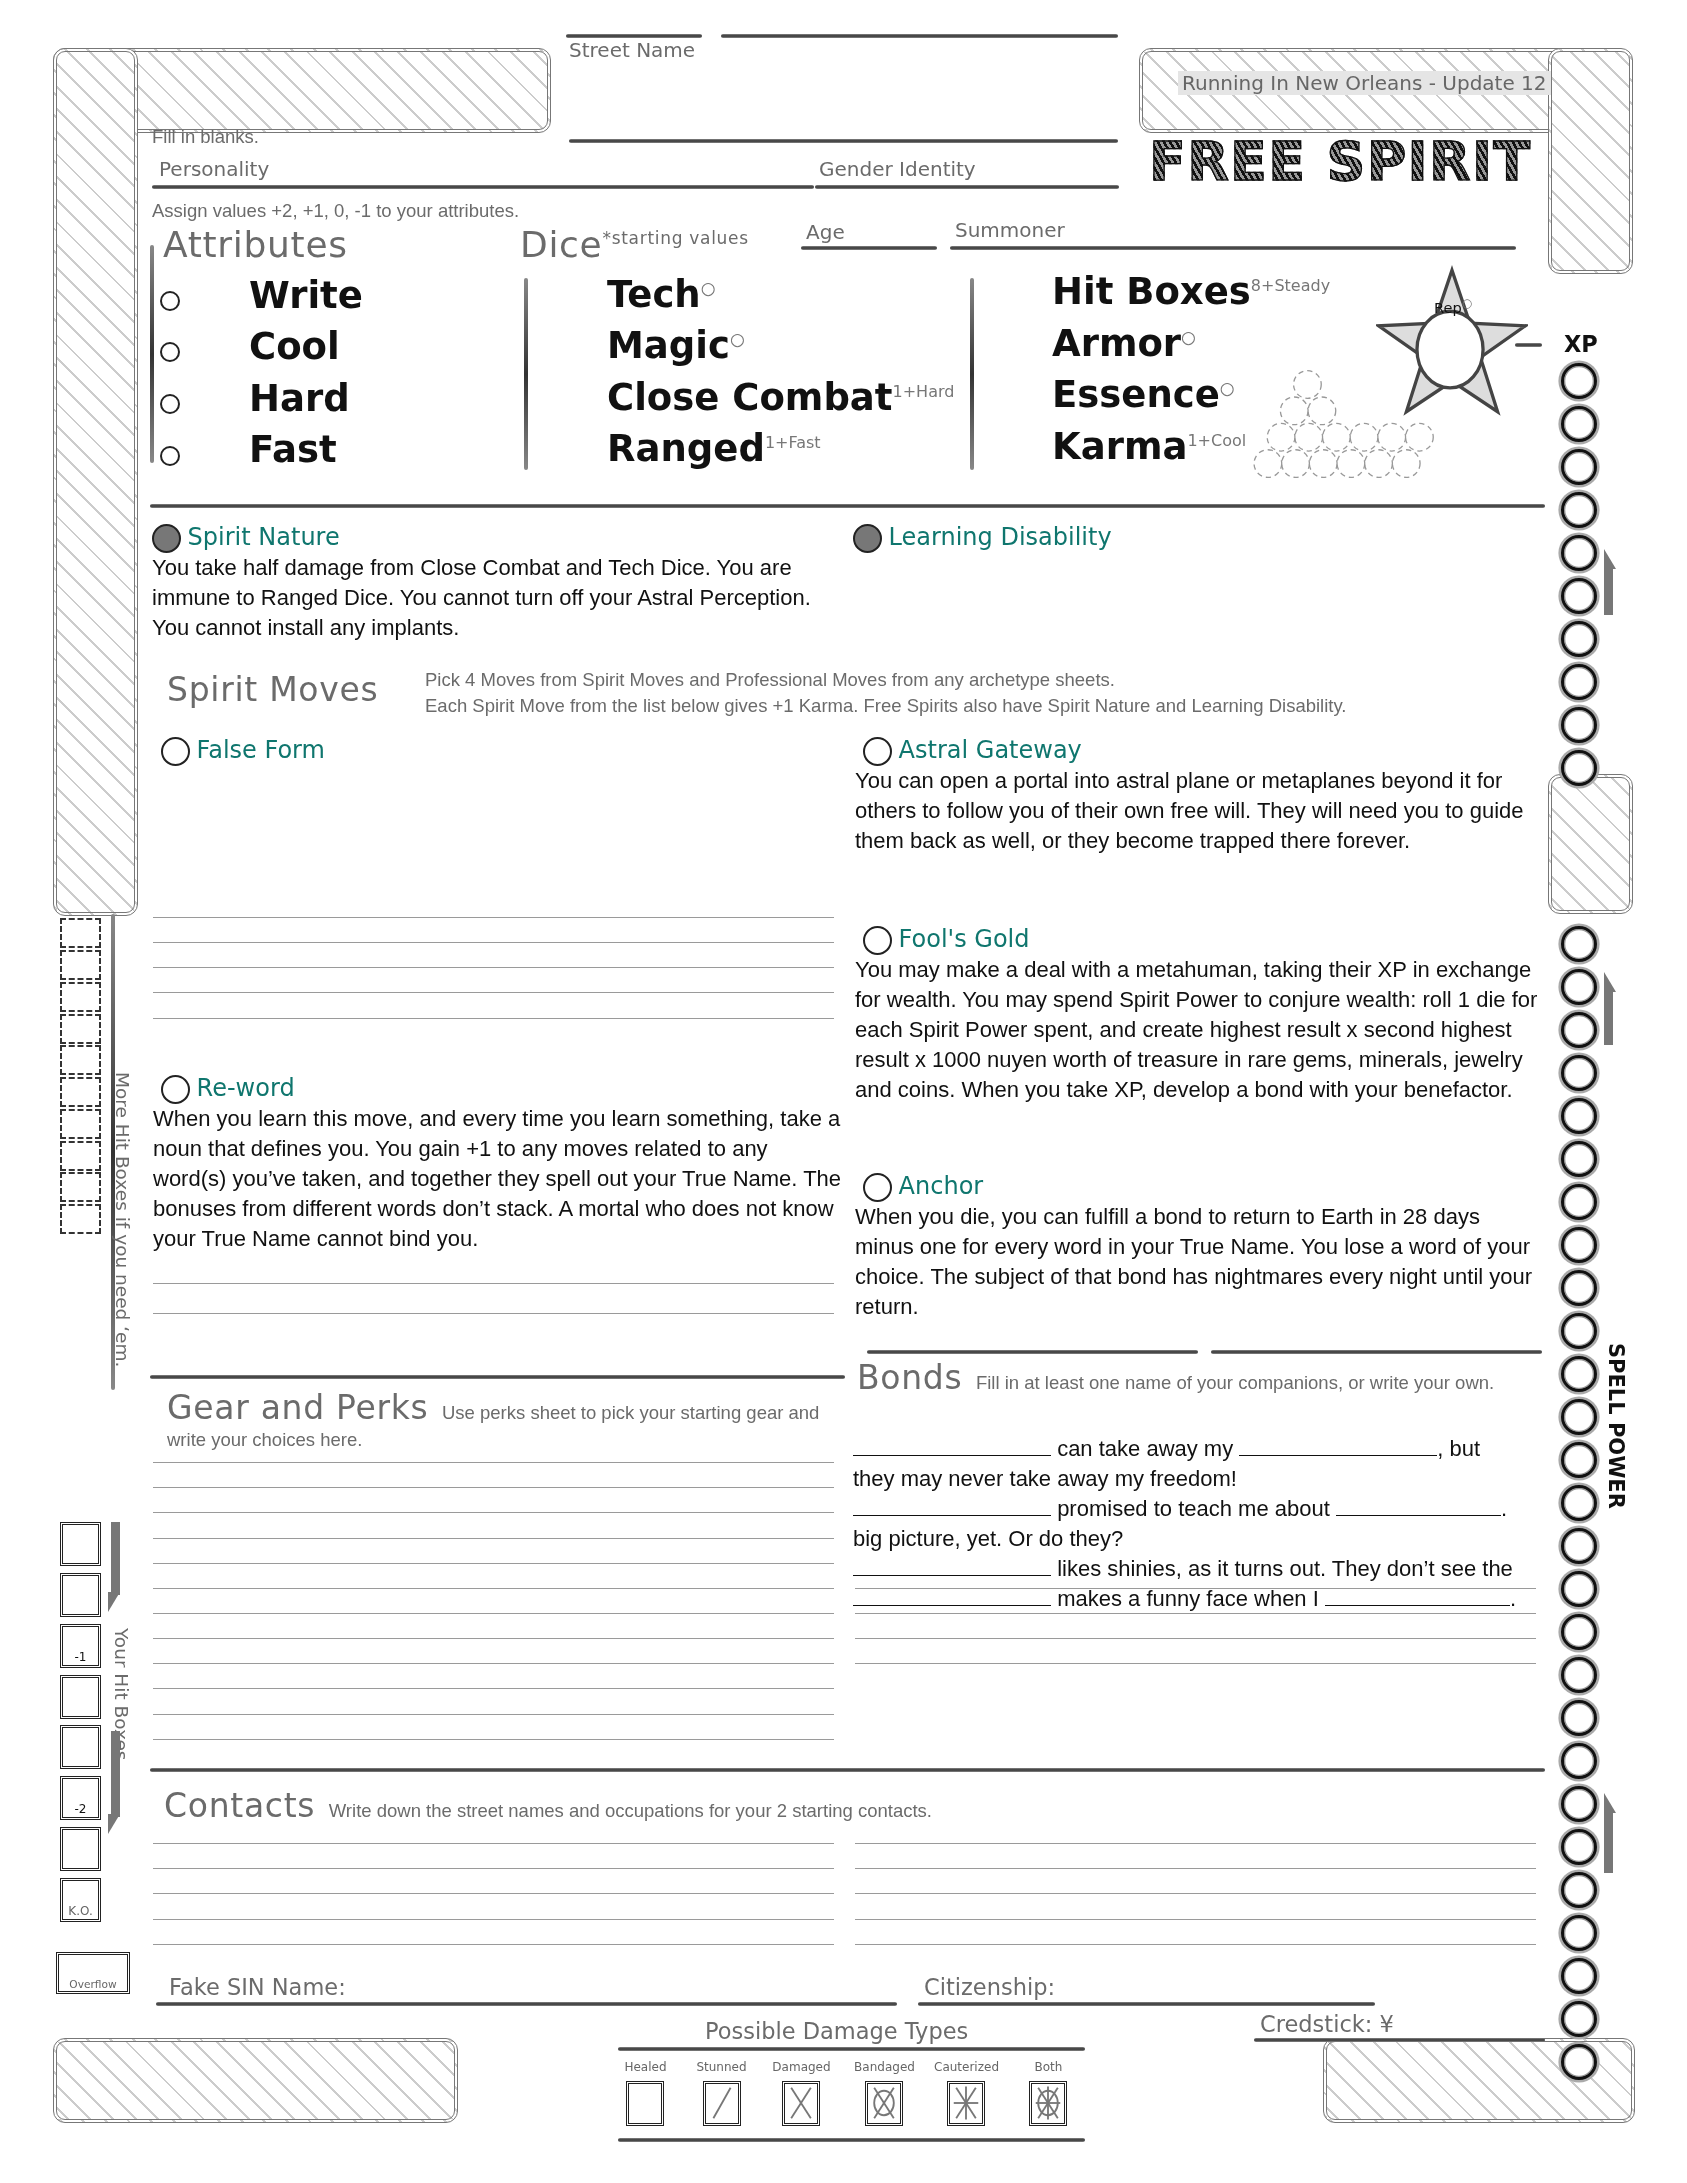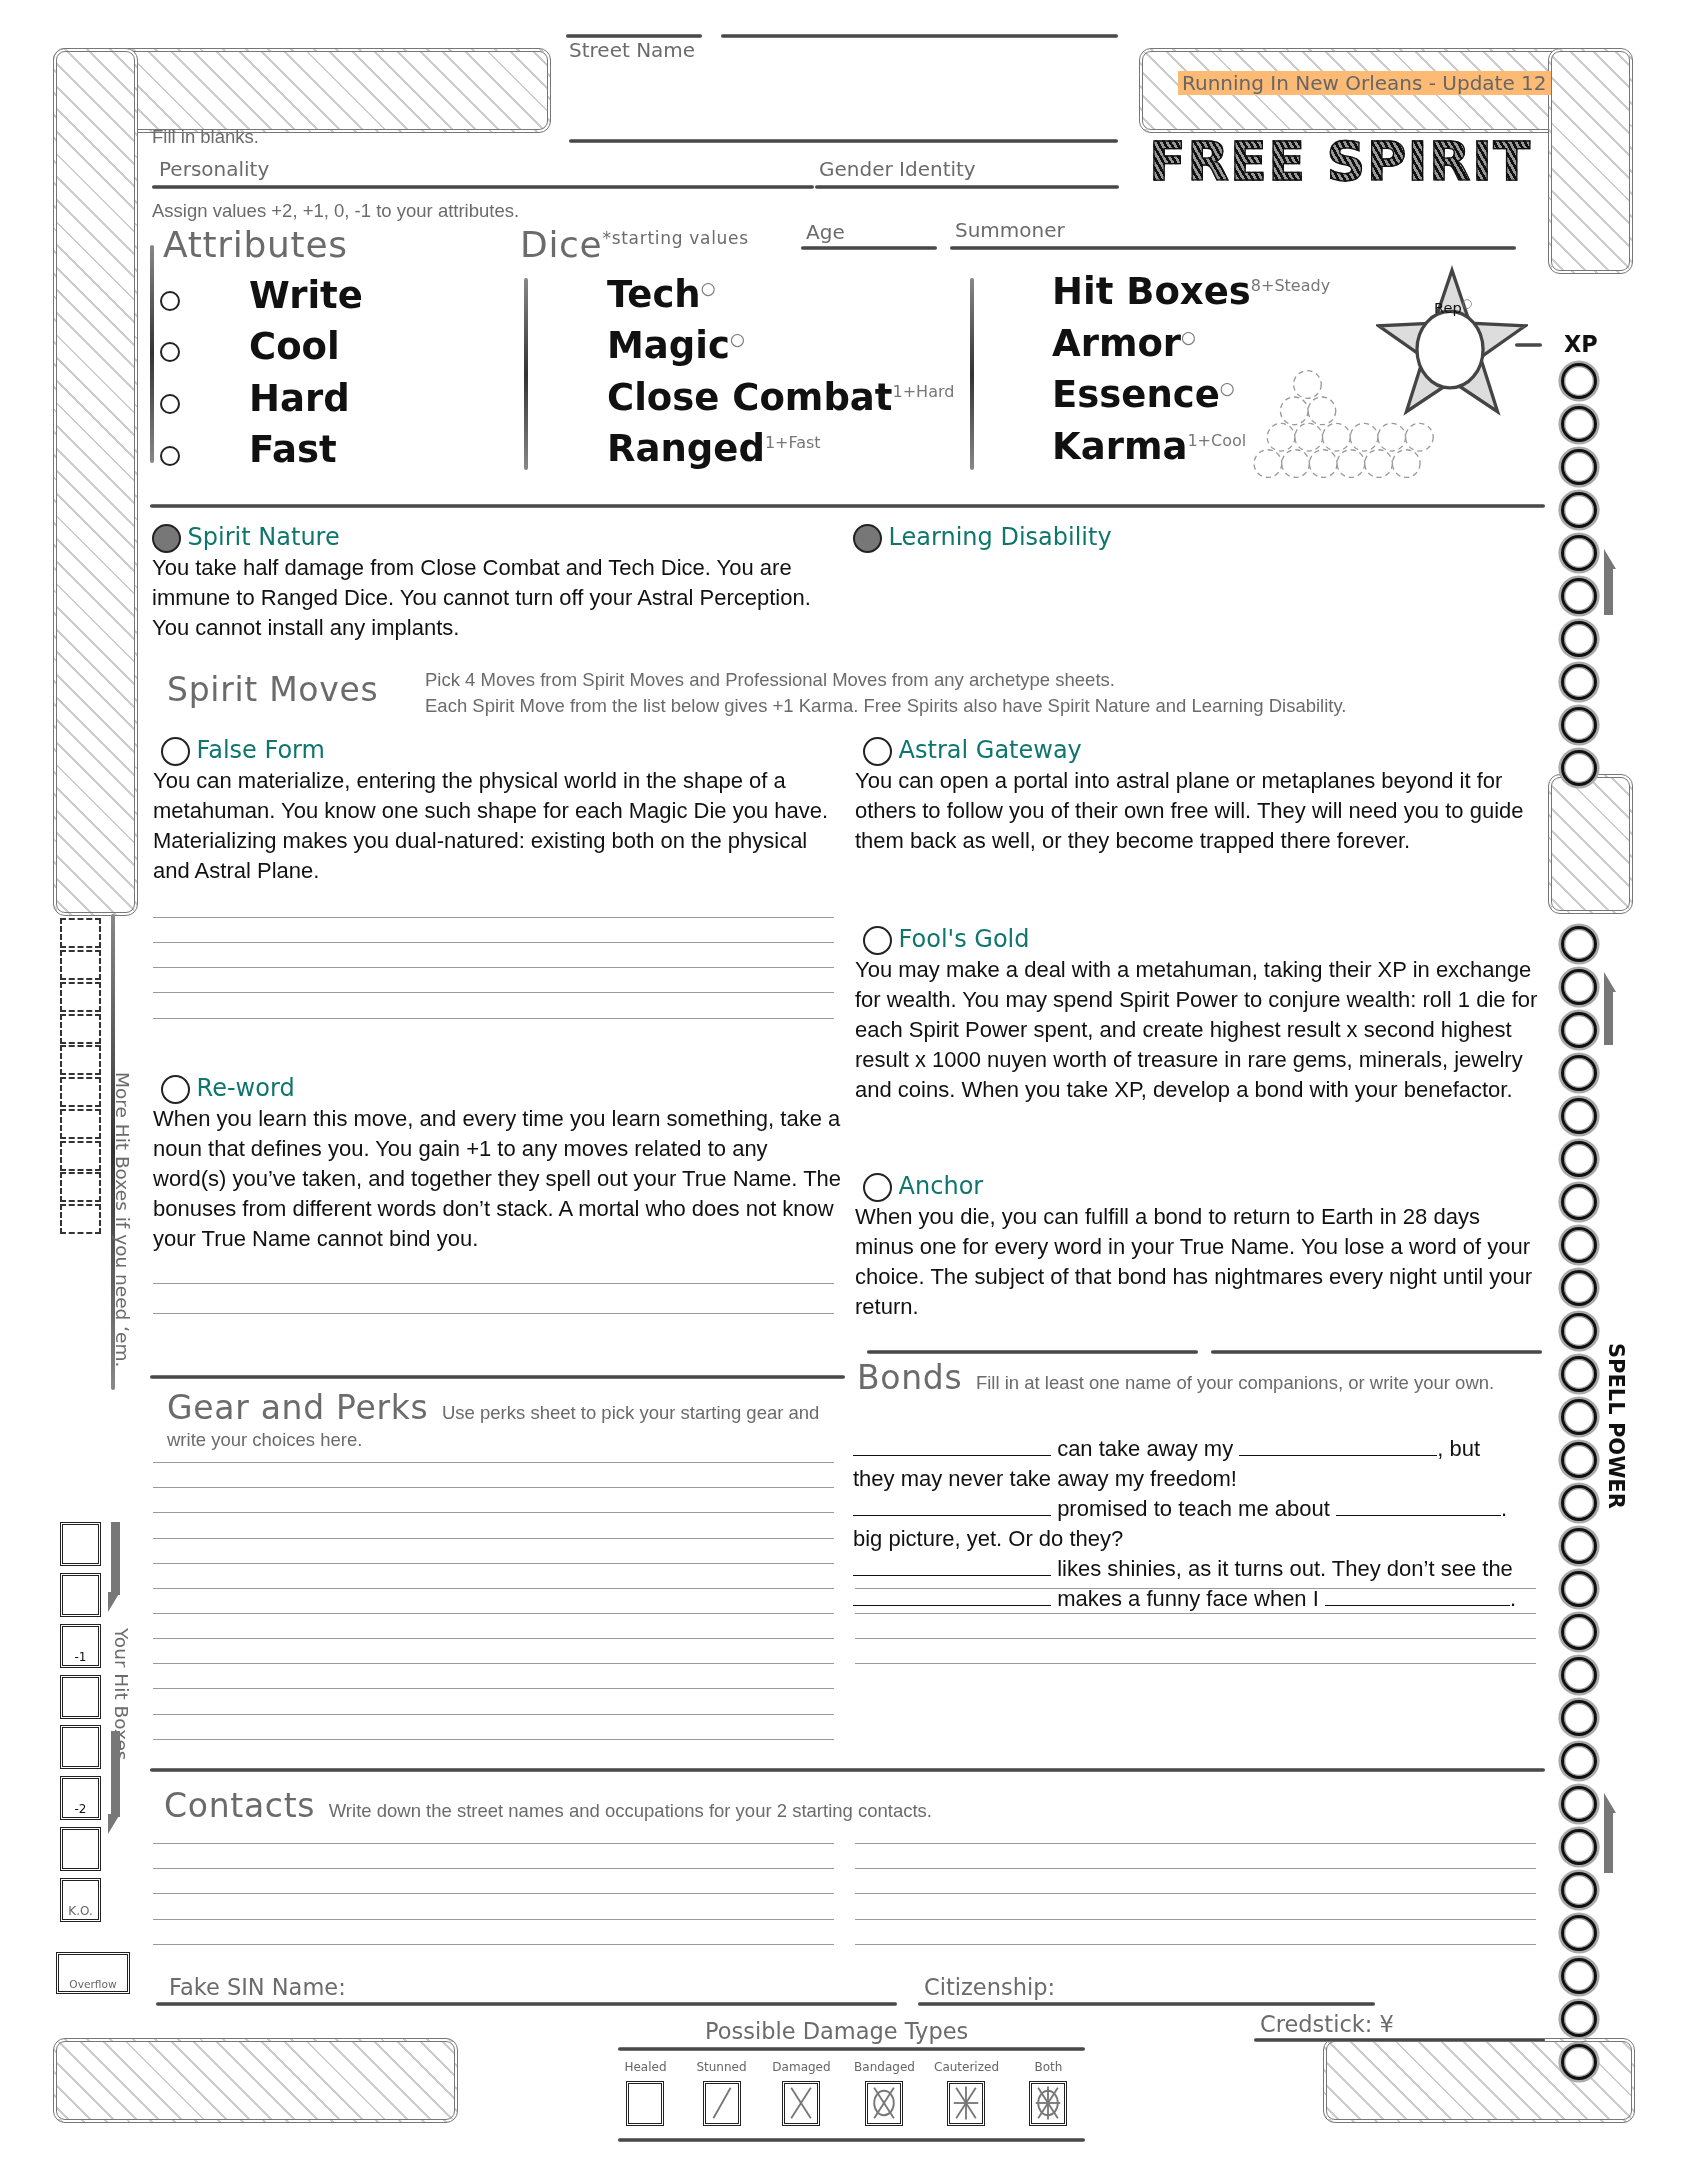--- a/index.html
+++ b/index.html
@@ -55,21 +55,21 @@
 <div class="trace" style="left:569px;top:139px;width:549px;"></div>
 
 <div class="abs small-grey" style="left:152px;top:124px;">Fill in blanks.</div>
 <div class="abs label" style="left:159px;top:157px;">Personality</div>
 <div class="abs" style="left:152px;top:152px;width:662px;height:30px;"></div>
 <div class="trace" style="left:152px;top:185px;width:662px;"></div>
 <div class="abs label" style="left:819px;top:157px;">Gender Identity</div>
 <div class="abs" style="left:815px;top:152px;width:304px;height:30px;"></div>
 <div class="trace" style="left:815px;top:185px;width:304px;"></div>
 
-<div class="abs" style="left:1178px;top:71px;font-family:'DejaVu Sans',sans-serif;font-size:20px;color:#666;background:#fdba74;padding:0 4px;">Running In New Orleans - Update 12</div>
+<div class="abs" style="left:1178px;top:71px;font-family:'DejaVu Sans',sans-serif;font-size:20px;color:#666;background:#e5e5e5;padding:0 4px;">Running In New Orleans - Update 12</div>
 <div class="abs" style="left:1149px;top:130px;font-family:'DejaVu Sans',sans-serif;font-weight:bold;font-size:54px;letter-spacing:1.3px;color:#333;
             -webkit-text-stroke:1.3px #111;background:repeating-linear-gradient(60deg,#111 0 2.6px,#999 2.6px 5.3px);-webkit-background-clip:text;background-clip:text;-webkit-text-fill-color:transparent;">FREE SPIRIT</div>
 
 <div class="abs small-grey" style="left:152px;top:198px;">Assign values +2, +1, 0, -1 to your attributes.</div>
 
 <div class="abs section-title" style="left:163px;top:224px;font-size:36px;">Attributes</div>
 <div class="trace v" style="left:150px;top:245px;height:218px;"></div>
 <div class="abs" style="left:156px;top:271px;">
   <div>
     <span class="radio abs" style="left:4px;top:20px;width:20px;height:20px;"></span>
@@ -213,21 +213,20 @@
 <div class="abs" style="left:853px;top:523px;width:688px;">
   <div class="move-title"><span class="radio filled"></span><span>Learning Disability</span></div>
 </div>
 
 <div class="abs section-title" style="left:167px;top:670px;">Spirit Moves</div>
 <div class="abs small-grey" style="left:425px;top:667px;">Pick 4 Moves from Spirit Moves and Professional Moves from any archetype sheets.</div>
 <div class="abs small-grey" style="left:425px;top:693px;">Each Spirit Move from the list below gives +1 Karma. Free Spirits also have Spirit Nature and Learning Disability.</div>
 
 <div class="abs" style="left:161px;top:736px;width:681px;">
   <div class="move-title"><span class="radio"></span><span>False Form</span></div>
-  <div class="body-text" style="margin-left:-8px;">You can materialize, entering the physical world in the shape of a metahuman. You know one such shape for each Magic Die you have. Materializing makes you dual-natured: existing both on the physical and Astral Plane.</div>
 </div>
 <div class="abs" style="left:863px;top:736px;width:681px;">
   <div class="move-title"><span class="radio"></span><span>Astral Gateway</span></div>
   <div class="body-text" style="margin-left:-8px;">You can open a portal into astral plane or metaplanes beyond it for others to follow you of their own free will. They will need you to guide them back as well, or they become trapped there forever.</div>
 </div>
 <div class="abs" style="left:863px;top:925px;width:681px;">
   <div class="move-title"><span class="radio"></span><span>Fool's Gold</span></div>
   <div class="body-text" style="margin-left:-8px;">You may make a deal with a metahuman, taking their XP in exchange for wealth. You may spend Spirit Power to conjure wealth: roll 1 die for each Spirit Power spent, and create highest result x second highest result x 1000 nuyen worth of treasure in rare gems, minerals, jewelry and coins. When you take XP, develop a bond with your benefactor.</div>
 </div>
 <div class="abs" style="left:161px;top:1074px;width:681px;">

